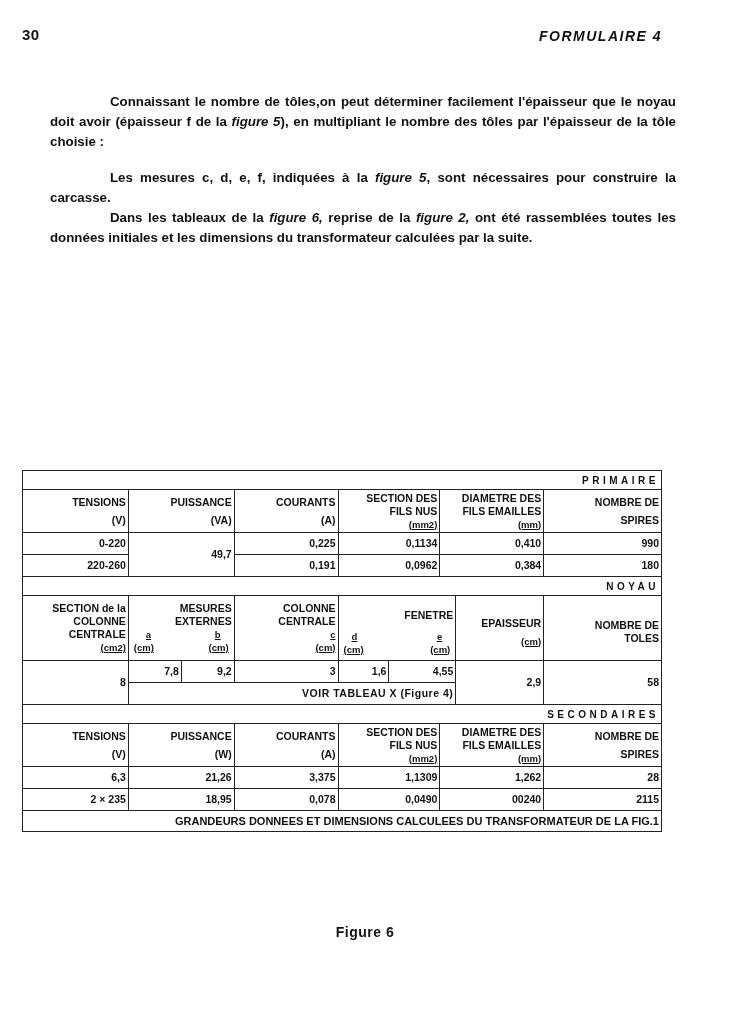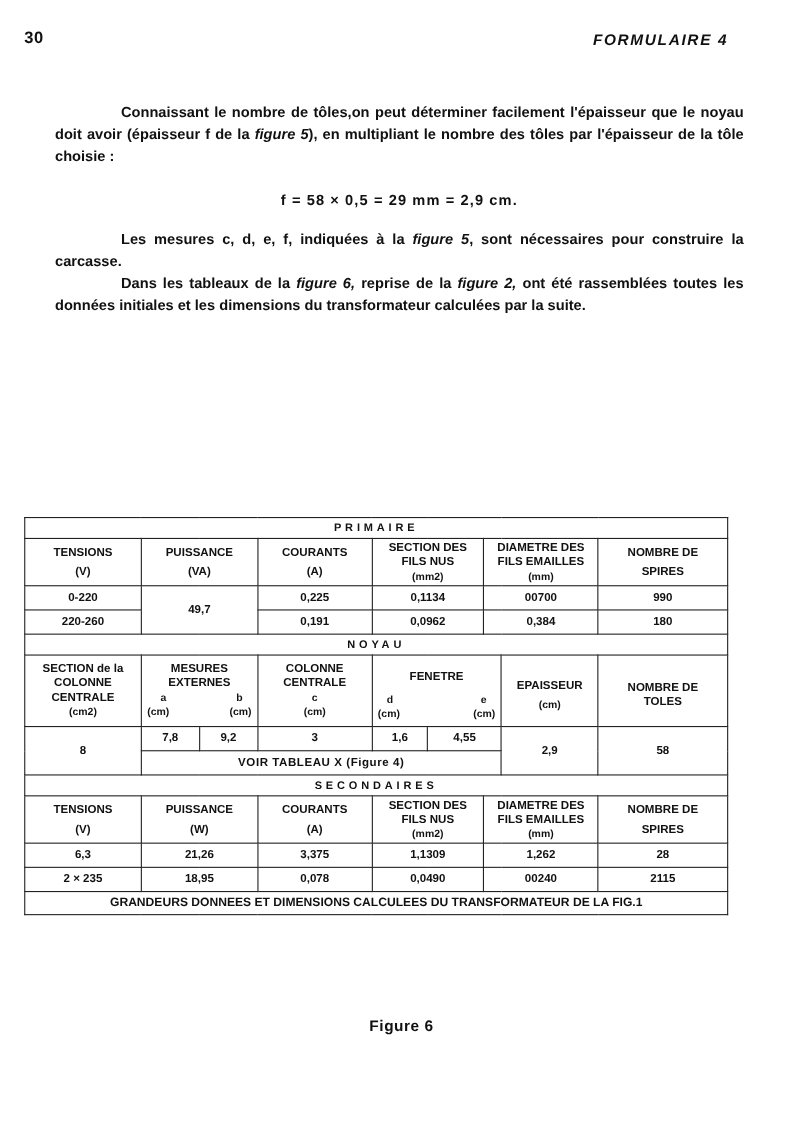--- a/index.html
+++ b/index.html
@@ -9,40 +9,39 @@
   .running-head { position:absolute; right:68px; top:28px; font-size:14px; font-weight:bold; font-style:italic; letter-spacing:1.5px; }
   .body-text { position:absolute; left:38px; width:626px; font-size:13.3px; font-weight:bold; line-height:20px;
                text-align:justify; font-family:"Liberation Sans Narrow","Liberation Sans", sans-serif; }
   .para { margin:0; }
   .indent { text-indent:60px; }
   .formula { text-align:center; margin:0; letter-spacing:1px; }
   em { font-style:italic; }
 
   table.fig { position:absolute; left:22px; top:470px; width:640px; border-collapse:collapse;
               font-family:"Liberation Sans", sans-serif; font-weight:bold; font-size:10.5px; color:#111; }
-  table.fig td { border:1.5px solid #222; text-align:center; vertical-align:middle; padding:0 2px; line-height:13px;margin-left:36px; }
+  table.fig td { border:1.5px solid #222; text-align:right; vertical-align:middle; padding:0 2px; line-height:13px;margin-left:36px; }
   .sec-title td { height:18px; letter-spacing:3.5px; font-size:10px; }
   .sep td { border-top:4px double #222; }
   .hdr td { height:42px; }
-  .small { font-size:9.5px; }
+  .small { font-size:9.5px;text-decoration:underline; }
   .row td { height:21px; }
   .noyau-hdr td { height:64px; vertical-align:top; padding-top:2px; }
   .split { display:flex; justify-content:space-between; padding:0 3px; }
   .caption-row td { height:20px; font-size:11px; }
   .figure-caption { position:absolute; left:0; width:730px; top:924px; text-align:center; font-size:14px; font-weight:bold; letter-spacing:0.5px; }
 </style>
 </head>
 <body>
 
 <div class="page-number">30</div>
 <div class="running-head">FORMULAIRE 4</div>
 
 <div class="body-text" style="top:92px;margin-left:12px;">
   <p class="para indent"><span>Connaissant le nombre de tôles,on peut déterminer facilement l'épaisseur que le noyau doit avoir (épaisseur f de la </span><em>figure 5</em><span>), en multipliant le nombre des tôles par l'épaisseur de la tôle choisie :</span></p>
-  <p class="formula" style="margin-top:20px;">f = 58 × 0,5 = 29 mm = 2,9 cm.</p>
   <p class="para indent" style="margin-top:16px;"><span>Les mesures c, d, e, f, indiquées à la </span><em>figure 5</em><span>, sont nécessaires pour construire la carcasse.</span></p>
   <p class="para indent"><span>Dans les tableaux de la </span><em>figure 6,</em><span> reprise de la </span><em>figure 2,</em><span> ont été rassemblées toutes les données initiales et les dimensions du transformateur calculées par la suite.</span></p>
 </div>
 
 <table class="fig">
   <colgroup>
     <col style="width:106px">
       <col style="width:53px">
       <col style="width:53px">
       <col style="width:104px">
@@ -83,21 +82,21 @@
     <td>
           <div>NOMBRE DE</div>
           <div style="margin-top:5px">SPIRES</div>
         </td>
   </tr>
   <tr class="row">
     <td>0-220</td>
     <td colspan="2" rowspan="2">49,7</td>
     <td>0,225</td>
     <td colspan="2">0,1134</td>
-    <td colspan="2">00700</td>
+    <td colspan="2">0,410</td>
     <td>990</td>
   </tr>
   <tr class="row">
     <td>220-260</td>
     <td>0,191</td>
     <td colspan="2">0,0962</td>
     <td colspan="2">0,384</td>
     <td>180</td>
   </tr>
 

